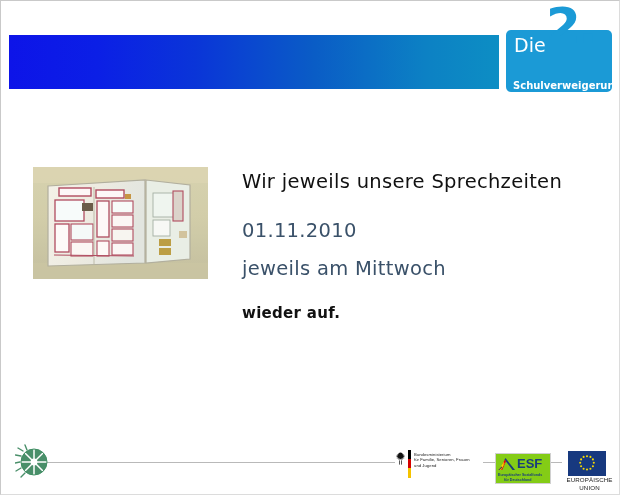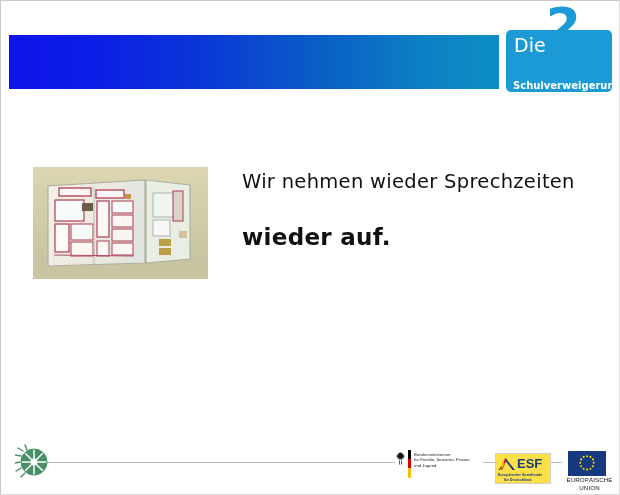--- a/index.html
+++ b/index.html
@@ -135,21 +135,21 @@
   }
   .bluegap { height: 18px; }
   .blueline {
     font-size: 19.5px;
     line-height: 38px;
     color: #3a5169;
     letter-spacing: 0.3px;
   }
   .blackgap { height: 12px; }
   .closing {
-    font-size: 23px;
+    font-size: 15px;
     line-height: 26px;
     color: #111111;
     font-weight: bold;
     letter-spacing: 0.3px;
   }
 
   
   #footer-rule {
     position: absolute;
     left: 44px;
@@ -215,21 +215,21 @@
     font-family: "Liberation Sans", sans-serif;
     letter-spacing: 0.05px;
   }
 
   #esf-logo {
     position: absolute;
     left: 494px;
     top: 452px;
     width: 56px;
     height: 31px;
-    background: #fde047;
+    background: #84cc16;
     border: 1px solid #d0d0d0;
     box-sizing: border-box;
   }
   #esf-logo .esf-mark {
     position: absolute;
     left: 2px;
     top: 3px;
     width: 18px;
     height: 15px;
   }
@@ -351,22 +351,24 @@
       <rect x="146" y="64" width="8" height="7" fill="#cdbd92"></rect>
 
       <line x1="61" y1="20" x2="61" y2="97" stroke="#b7b3a0" stroke-width="1"></line>
       <line x1="21" y1="88" x2="101" y2="89" stroke="#a8384e" stroke-width="1"></line>
 
       <rect x="0" y="0" width="175" height="112" fill="#ffffff" opacity="0.10"></rect>
     </svg>
   </div>
 
   <div id="text-block">
-    <div class="tline headline">Wir nehmen wieder Sprechzeiten</div>
+    <div class="tline headline">Wir jeweils unsere Sprechzeiten</div>
     <div class="bluegap"></div>
+    <div class="tline blueline">01.11.2010</div>
+    <div class="tline blueline">jeweils am Mittwoch</div>
     <div class="blackgap"></div>
     <div class="tline closing">wieder auf.</div>
   </div>
 
   <div id="footer-rule"></div>
   <div id="footer-rule2"></div>
   <div id="footer-rule3"></div>
 
   <div id="green-logo">
     <svg width="36" height="36" viewBox="0 0 36 36" xmlns="http://www.w3.org/2000/svg">

